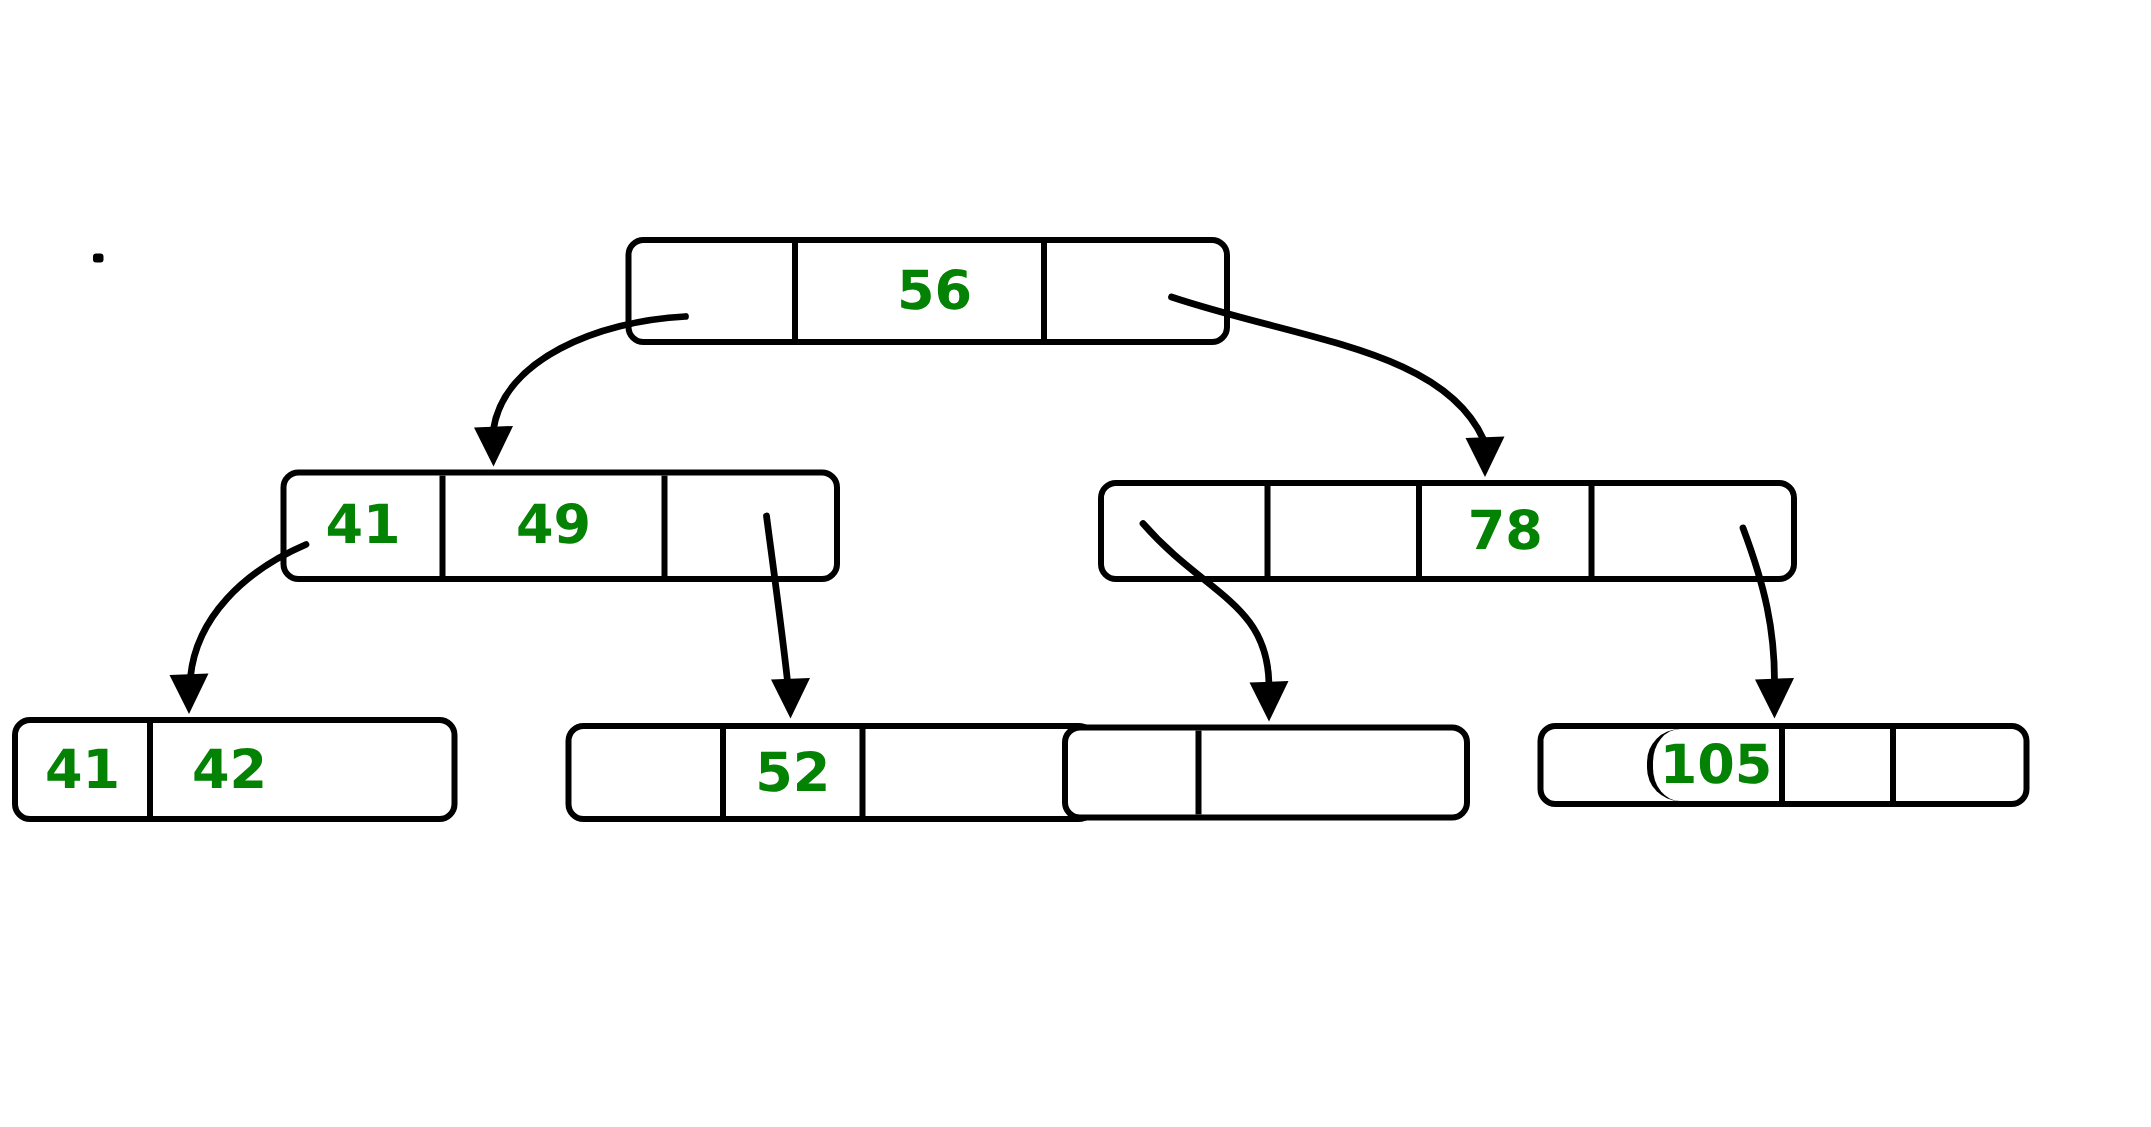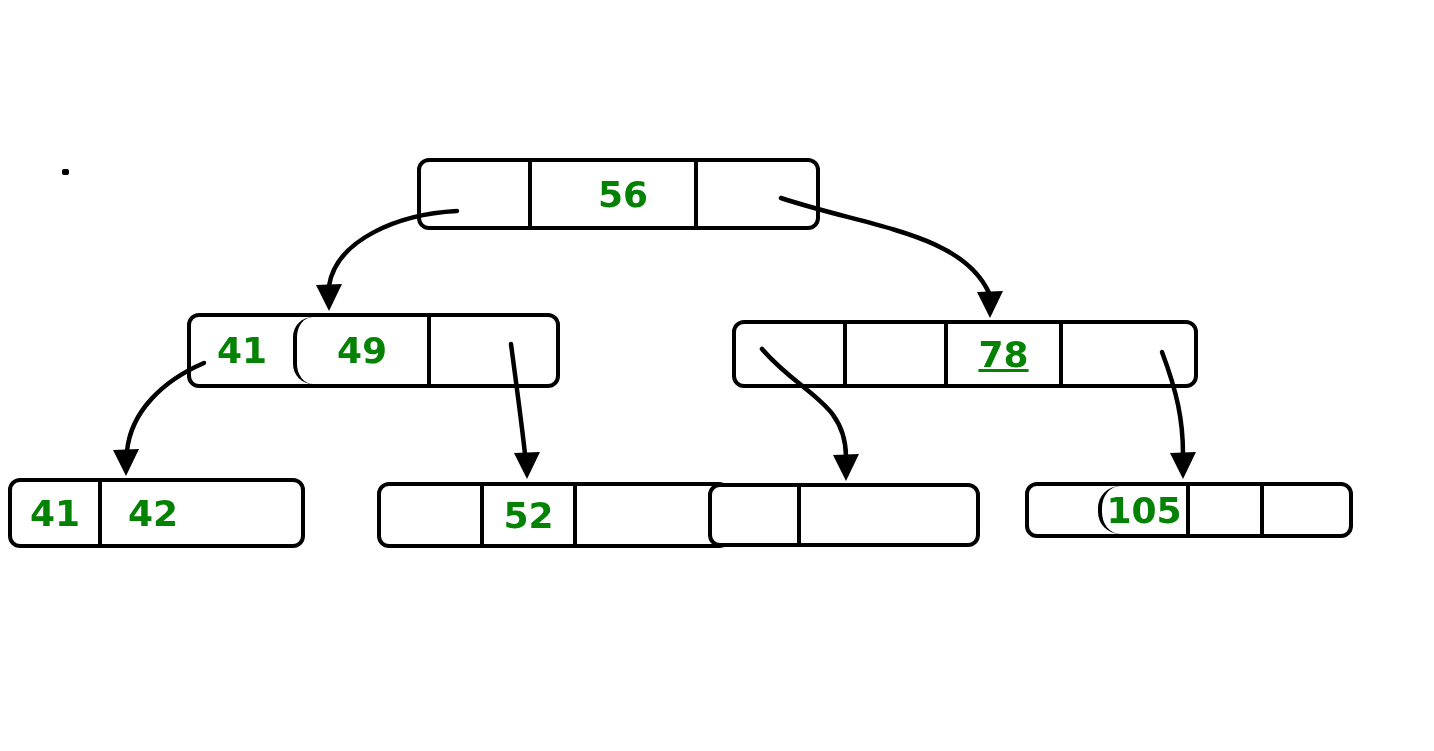--- a/index.html
+++ b/index.html
@@ -30,28 +30,28 @@
   <div class="dot"></div>
 
   <div class="node" style="left:417px;top:158px;width:403px;height:72px;">
     <div class="cell" style="width:107px;"></div>
     <div class="cell" style="width:166px;padding-left:20px;">56</div>
     <div class="cell" style="flex:1;"></div>
   </div>
 
   <div class="node" style="left:187px;top:313px;width:373px;height:75px;">
     <div class="cell" style="width:102px;">41</div>
-    <div class="cell" style="width:134px;border-radius:20px;">49</div>
+    <div class="cell" style="width:148px;">49</div>
     <div class="cell" style="flex:1;"></div>
   </div>
 
   <div class="node" style="left:732px;top:320px;width:466px;height:68px;">
     <div class="cell" style="width:107px;"></div>
     <div class="cell" style="width:101px;"></div>
-    <div class="cell" style="width:115px;text-decoration:underline;">78</div>
+    <div class="cell" style="width:115px;">78</div>
     <div class="cell" style="flex:1;"></div>
   </div>
 
   <div class="node" style="left:8px;top:478px;width:297px;height:70px;">
     <div class="cell" style="width:86px;">41</div>
     <div class="cell" style="width:106px;text-align:center;">42</div>
   </div>
 
   <div class="node" style="left:377px;top:482px;width:354px;height:66px;">
     <div class="cell" style="width:99px;"></div>

